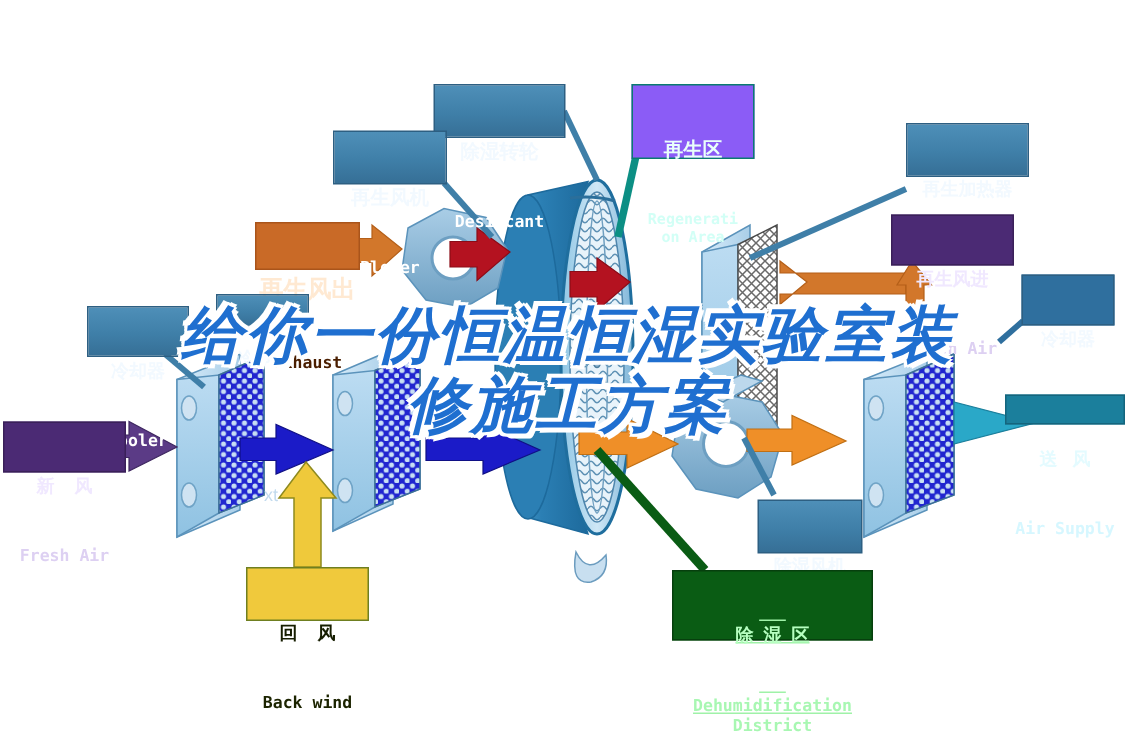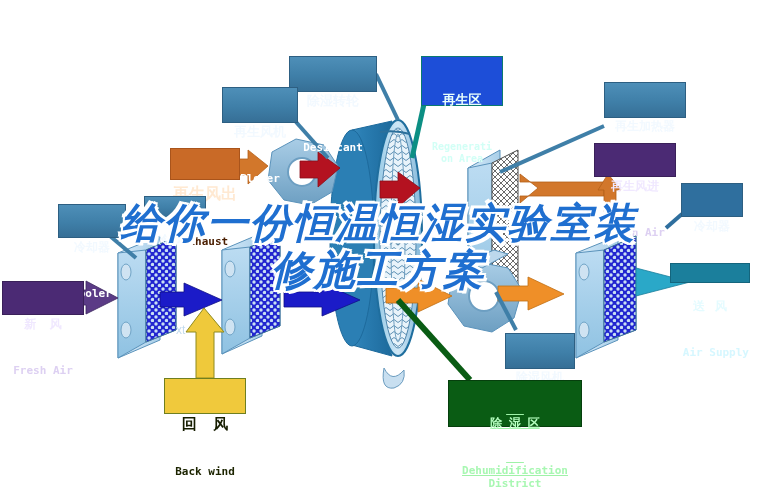--- a/index.html
+++ b/index.html
@@ -30,21 +30,21 @@
   .lb-blue{
     background:linear-gradient(180deg,#4e8fb8 0%,#3f7fa8 55%,#366f96 100%);
     border:1px solid #2d5f82;
     color:#eaf4fb;
   }
   .lb-blue .cn{color:#f2f9ff;}
   .lb-blue .en{color:#ffffff;}
 
   
   .lb-teal{
-    background:#1d4ed8;
+    background:#8b5cf6;
     border:1px solid #0a7a70;
     color:#d8fff8;
   }
   .lb-teal .cn{color:#e9fffb;}
   .lb-teal .en{color:#d2fff6;}
 
   
   .lb-purple{
     background:#4b2a74;
     border:1px solid #3a2059;
@@ -332,38 +332,38 @@
   <div class="label lb-blue" style="left:144px;top:196px;width:62px;height:22px;padding-top:2px;">
     <span class="cn" style="font-size:11px;">冷却器</span>
   </div>
 
   <div class="label lb-purple" style="left:2px;top:281px;width:82px;height:34px;padding-top:1px;">
     <span class="cn" style="font-size:12px;">新    风</span>
     <span class="en" style="font-size:11px;">Fresh Air</span>
   </div>
 
   <div class="label lb-yellow" style="left:164px;top:378px;width:82px;height:36px;padding-top:2px;">
-    <span class="cn" style="font-size:15px;">回    风</span>
+    <span class="cn" style="font-size:12px;">回    风</span>
     <span class="en" style="font-size:11px;">Back wind</span>
   </div>
 
   <div class="label lb-blue" style="left:505px;top:333px;width:70px;height:36px;padding-top:2px;">
     <span class="cn" style="font-size:12px;">除湿风机</span>
     <span class="en" style="font-size:11px;">Blower</span>
   </div>
 
   <div class="label lb-green" style="left:448px;top:380px;width:134px;height:47px;padding-top:1px;text-decoration:underline;">
     <span class="cn" style="font-size:12px;">除  湿  区</span>
     <span class="en" style="font-size:11px;line-height:13px;">Dehumidification
 District</span>
   </div>
 
   <div class="label lb-cyan" style="left:670px;top:263px;width:80px;height:20px;padding-top:1px;">
     <span class="cn" style="font-size:12px;">送   风</span>
-    <span class="en" style="font-size:11px;text-align:right;">Air Supply</span>
+    <span class="en" style="font-size:11px;">Air Supply</span>
   </div>
 
   <div id="headline">
     <span class="hl">给你一份恒温恒湿实验室装</span>
     <span class="hl">修施工方案</span>
   </div>
 
 </div>
 
 </body></html>

